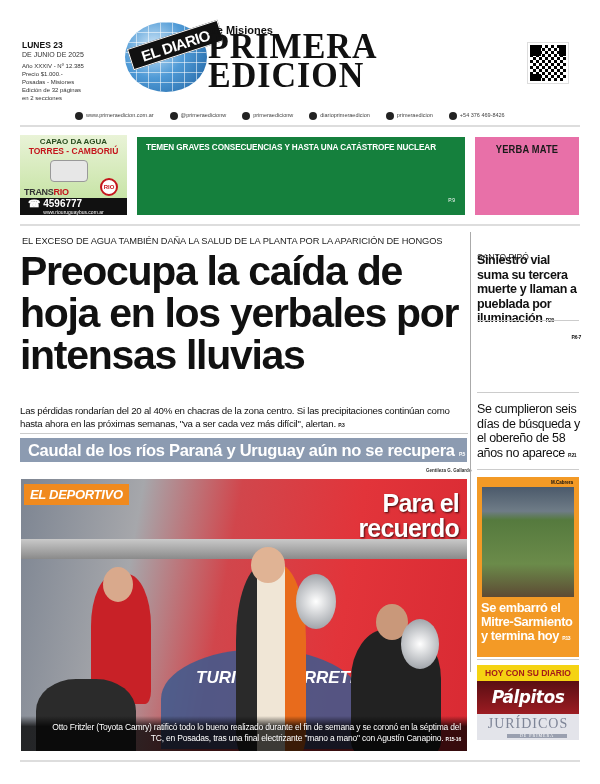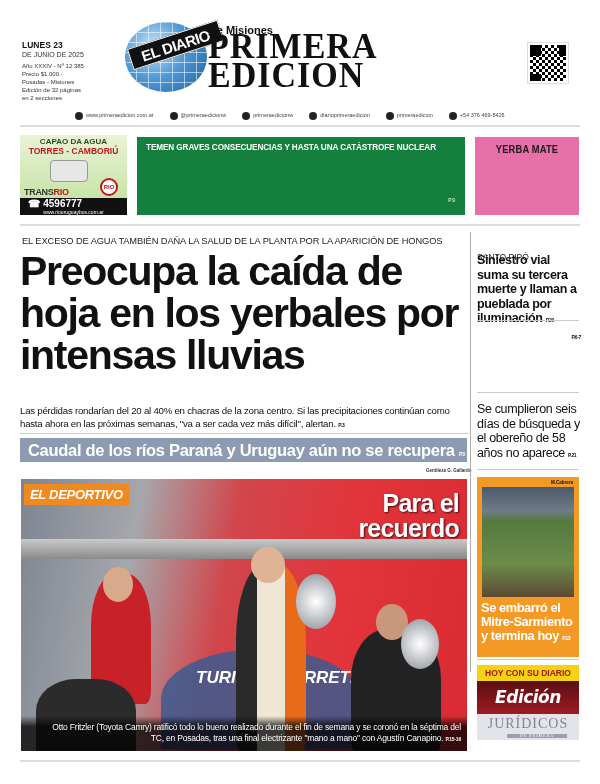--- a/index.html
+++ b/index.html
@@ -169,14 +169,14 @@
 <div class="abs thinrule" style="left:477px;top:469px;width:102px"></div>
 
 <div class="abs sportbox">
   <div class="img"></div>
   <div class="credit">M.Cabrera</div>
   <div class="hl"><span>Se embarró el Mitre-Sarmiento y termina hoy</span> <span class="pgs">P.13</span></div>
 </div>
 <div class="abs thinrule" style="left:477px;top:659px;width:102px"></div>
 
 <div class="abs hoy">HOY CON SU DIARIO</div>
-<div class="abs palpitos">Edición</div>
+<div class="abs palpitos">Pálpitos</div>
 <div class="abs juridicos"><span>JURÍDICOS</span><small>DE PRIMERA</small></div>
 
 </body></html>

